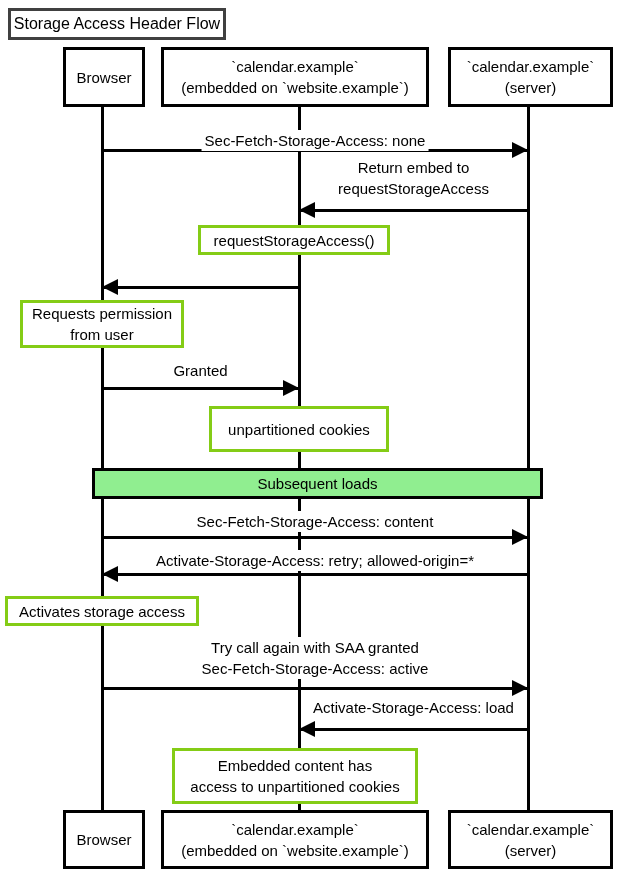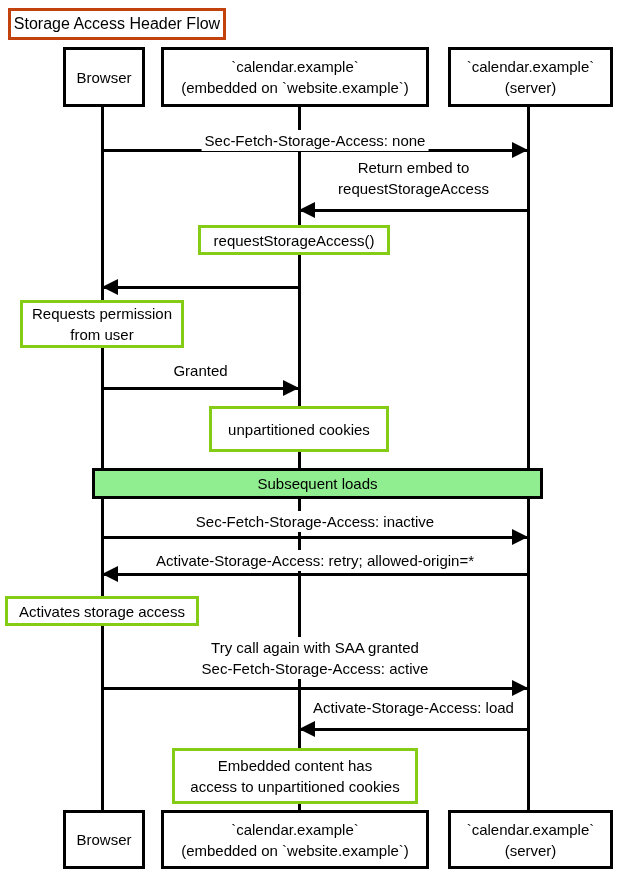--- a/index.html
+++ b/index.html
@@ -2,21 +2,21 @@
 <html><head>
 <meta charset="utf-8">
 <style>
   html,body{margin:0;padding:0;background:#ffffff;}
   #diagram{
     position:relative;width:636px;height:888px;background:#ffffff;
     font-family:"Liberation Sans",sans-serif;color:#000;overflow:hidden;
   }
   #diagram div{position:absolute;box-sizing:border-box;}
   .title{
-    left:8px;top:8px;width:218px;height:32px;border:3px solid #c2410c;background:#fff;
+    left:8px;top:8px;width:218px;height:32px;border:3px solid #404040;background:#fff;
     display:flex;align-items:center;justify-content:center;font-size:16px;white-space:nowrap;
   }
   .actor{
     border:3px solid #000;background:#fff;
     display:flex;flex-direction:column;align-items:center;justify-content:center;
   }
   .strip{background:#fff;padding:0 3px;font-size:15px;line-height:21px;white-space:nowrap;}
   .lifeline{background:#000;}
   .mline{background:#000;height:3px;}
   .ahead{width:0;height:0;border-top:8px solid transparent;border-bottom:8px solid transparent;}
@@ -88,21 +88,21 @@
     </div>
     <div class="note" style="left: 209px; top: 406px; width: 180px; height: 46px;">
       <span class="nline">unpartitioned cookies</span>
     </div>
     <div class="band" style="left: 92px; top: 468px; width: 451px; height: 31px; background: rgb(144, 238, 144);">
       <span class="bline">Subsequent loads</span>
     </div>
     <div class="mline" style="left: 102px; top: 535.5px; width: 426px;"></div>
     <div class="ahead right" style="left: 512px; top: 529px;"></div>
     <div class="mlabel" style="left: 315px; top: 511px;">
-      <span class="strip">Sec-Fetch-Storage-Access: inactive</span>
+      <span class="strip">Sec-Fetch-Storage-Access: content</span>
     </div>
     <div class="mline" style="left: 102px; top: 572.5px; width: 426px;"></div>
     <div class="ahead left" style="left: 102px; top: 566px;"></div>
     <div class="mlabel" style="left: 315px; top: 550px;">
       <span class="strip">Activate-Storage-Access: retry; allowed-origin=*</span>
     </div>
     <div class="note" style="left: 5px; top: 596px; width: 194px; height: 30px;">
       <span class="nline">Activates storage access</span>
     </div>
     <div class="mline" style="left: 102px; top: 686.5px; width: 426px;"></div>

